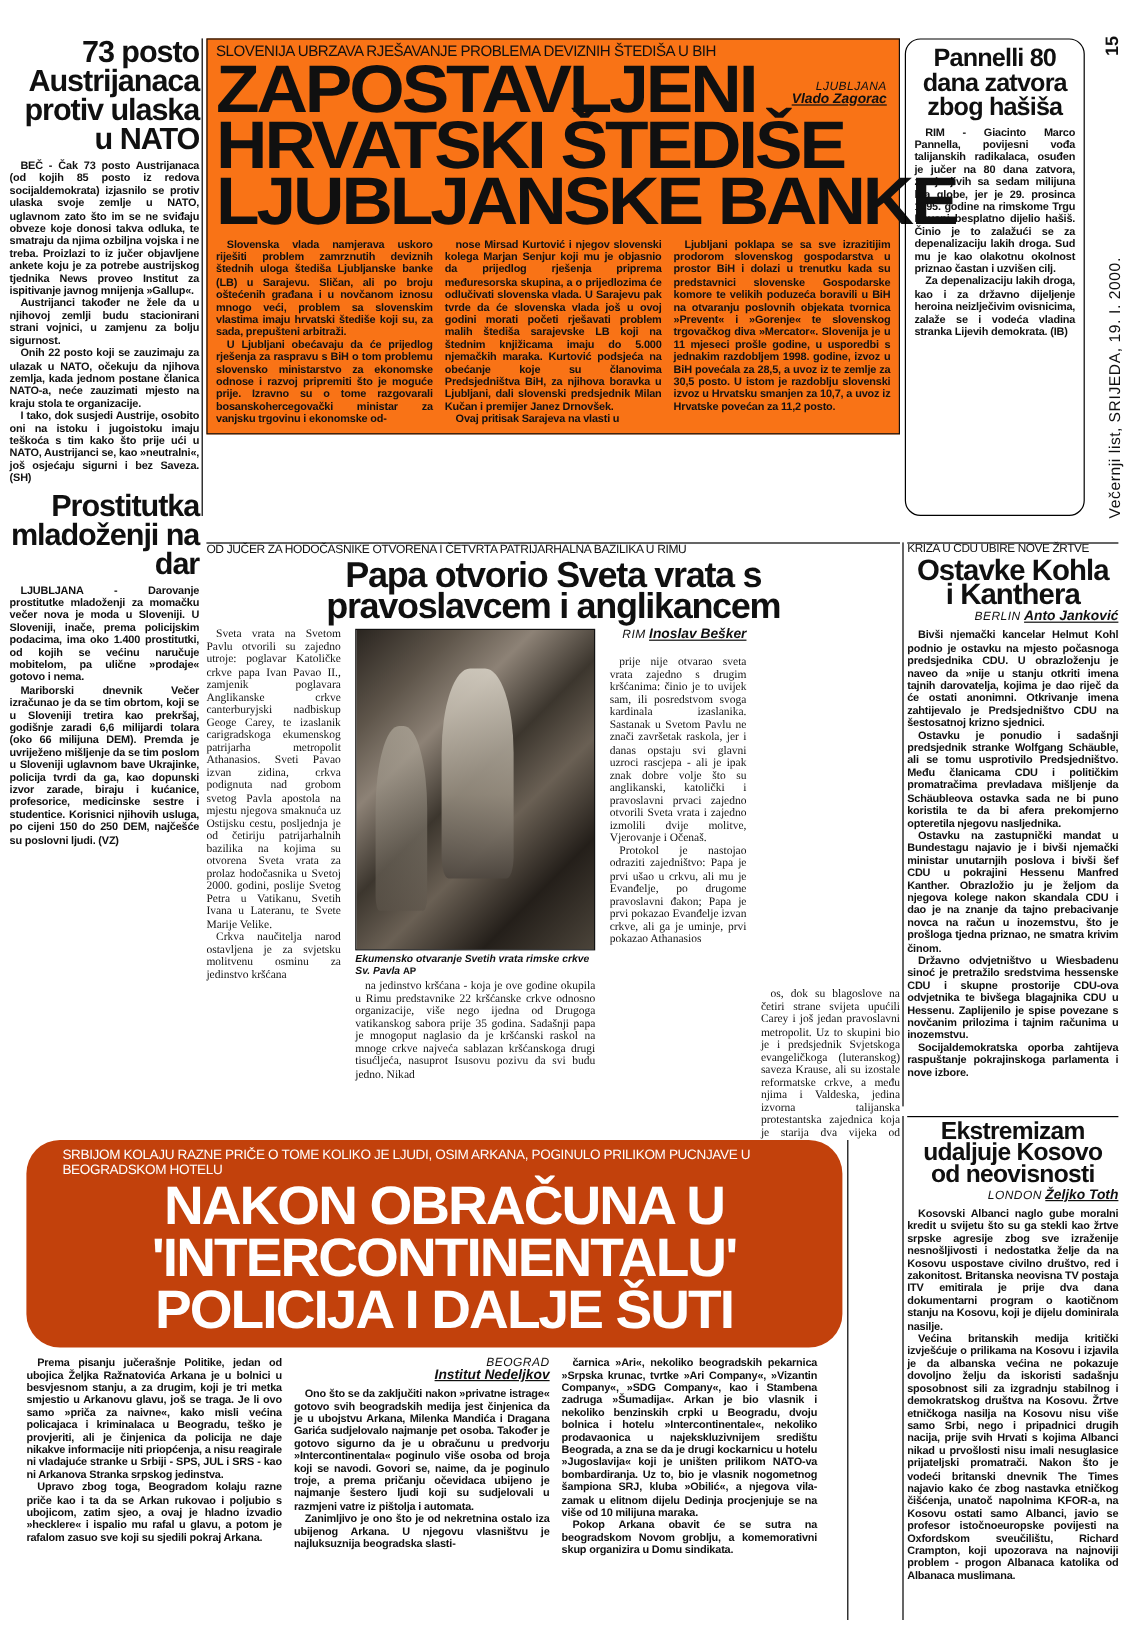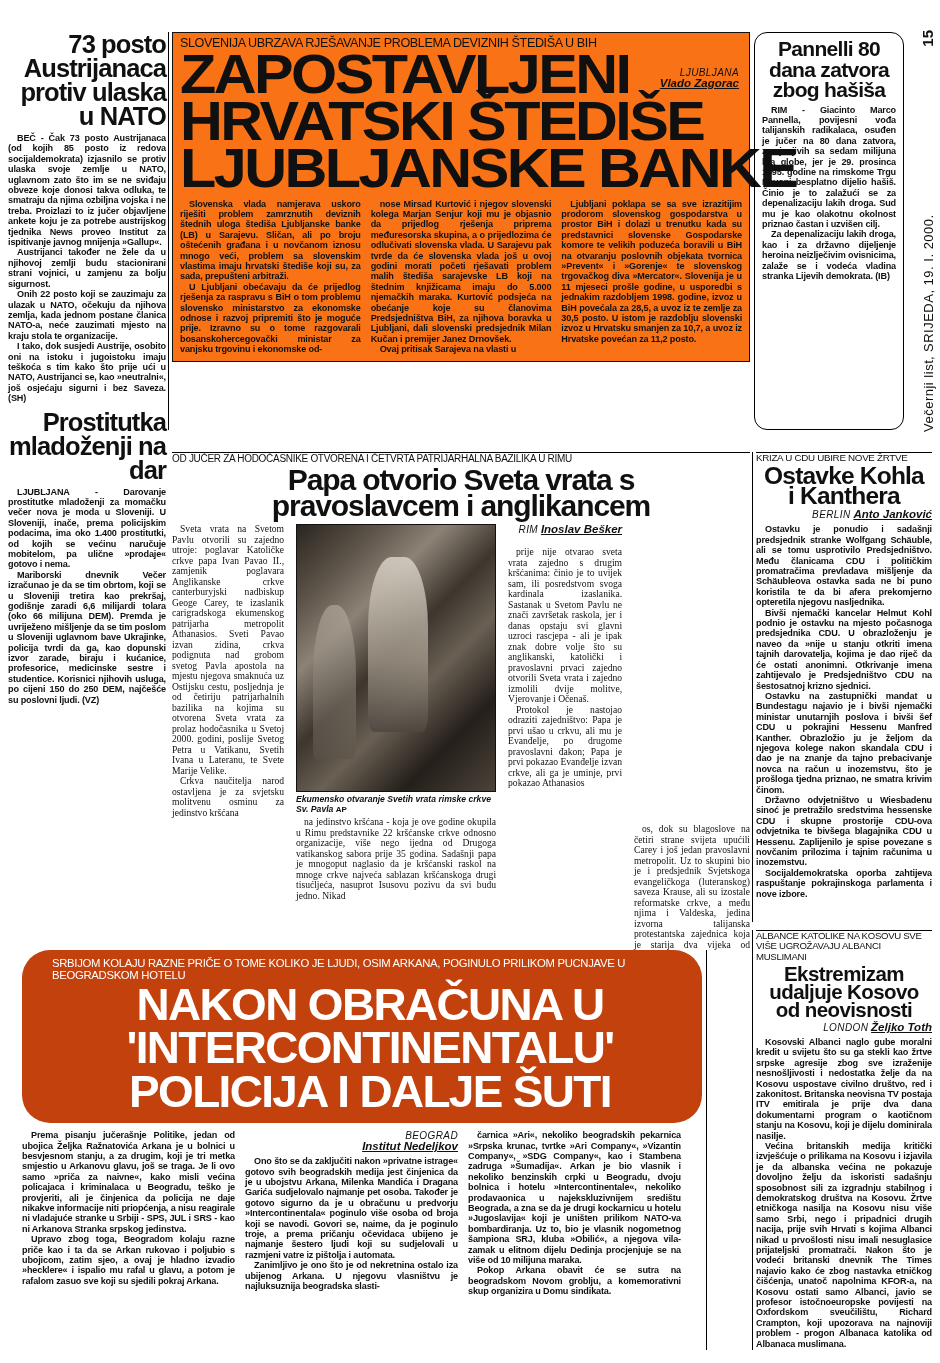--- a/index.html
+++ b/index.html
@@ -258,22 +258,22 @@
   <div class="kohl">
     <div class="hr-solid"></div>
     <div class="kicker">KRIZA U CDU UBIRE NOVE ŽRTVE</div>
     <h2>Ostavke Kohla</h2>
     <h2 style="margin-top:-5px">i Kanthera</h2>
     <div class="byline">
       <span class="city">BERLIN</span>
       <span class="name">Anto Janković</span>
     </div>
     <div class="body-txt" style="margin-top:4px">
+      <p>Bivši njemački kancelar Helmut Kohl podnio je ostavku na mjesto počasnoga predsjednika CDU. U obrazloženju je naveo da »nije u stanju otkriti imena tajnih darovatelja, kojima je dao riječ da će ostati anonimni. Otkrivanje imena zahtijevalo je Predsjedništvo CDU na šestosatnoj krizno sjednici.</p>
       <p>Ostavku je ponudio i sadašnji predsjednik stranke Wolfgang Schäuble, ali se tomu usprotivilo Predsjedništvo. Među članicama CDU i političkim promatračima prevladava mišljenje da Schäubleova ostavka sada ne bi puno koristila te da bi afera prekomjerno opteretila njegovu nasljednika.</p>
-      <p>Bivši njemački kancelar Helmut Kohl podnio je ostavku na mjesto počasnoga predsjednika CDU. U obrazloženju je naveo da »nije u stanju otkriti imena tajnih darovatelja, kojima je dao riječ da će ostati anonimni. Otkrivanje imena zahtijevalo je Predsjedništvo CDU na šestosatnoj krizno sjednici.</p>
       <p>Ostavku na zastupnički mandat u Bundestagu najavio je i bivši njemački ministar unutarnjih poslova i bivši šef CDU u pokrajini Hessenu Manfred Kanther. Obrazložio ju je željom da njegova kolege nakon skandala CDU i dao je na znanje da tajno prebacivanje novca na račun u inozemstvu, što je prošloga tjedna priznao, ne smatra krivim činom.</p>
       <p>Državno odvjetništvo u Wiesbadenu sinoć je pretražilo sredstvima hessenske CDU i skupne prostorije CDU-ova odvjetnika te bivšega blagajnika CDU u Hessenu. Zaplijenilo je spise povezane s novčanim prilozima i tajnim računima u inozemstvu.</p>
       <p>Socijaldemokratska oporba zahtijeva raspuštanje pokrajinskoga parlamenta i nove izbore.</p>
     </div>
   </div>
 
   <div class="bottom">
     <div class="blackbox">
       <div class="kicker">SRBIJOM KOLAJU RAZNE PRIČE O TOME KOLIKO JE LJUDI, OSIM ARKANA, POGINULO PRILIKOM PUCNJAVE U BEOGRADSKOM HOTELU</div>
       <h1>NAKON OBRAČUNA U</h1>
@@ -297,21 +297,20 @@
       </div>
       <div class="c body-txt">
         <p>čarnica »Ari«, nekoliko beogradskih pekarnica »Srpska krunac, tvrtke »Ari Company«, »Vizantin Company«, »SDG Company«, kao i Stambena zadruga »Šumadija«. Arkan je bio vlasnik i nekoliko benzinskih crpki u Beogradu, dvoju bolnica i hotelu »Intercontinentale«, nekoliko prodavaonica u najekskluzivnijem središtu Beograda, a zna se da je drugi kockarnicu u hotelu »Jugoslavija« koji je uništen prilikom NATO-va bombardiranja. Uz to, bio je vlasnik nogometnog šampiona SRJ, kluba »Obilić«, a njegova vila-zamak u elitnom dijelu Dedinja procjenjuje se na više od 10 milijuna maraka.</p>
         <p>Pokop Arkana obavit će se sutra na beogradskom Novom groblju, a komemorativni skup organizira u Domu sindikata.</p>
       </div>
     </div>
   </div>
 
   <div class="alb">
     <div class="hr-solid"></div>
-    <div class="kicker">ALBANCE KATOLIKE NA KOSOVU SVE VIŠE UGROŽAVAJU ALBANCI MUSLIMANI</div>
     <h2>Ekstremizam</h2>
     <h2 style="margin-top:-4px">udaljuje Kosovo</h2>
     <h2 style="margin-top:-4px">od neovisnosti</h2>
     <div class="byline">
       <span class="city">LONDON</span>
       <span class="name">Željko Toth</span>
     </div>
     <div class="body-txt" style="margin-top:4px">
       <p>Kosovski Albanci naglo gube moralni kredit u svijetu što su ga stekli kao žrtve srpske agresije zbog sve izraženije nesnošljivosti i nedostatka želje da na Kosovu uspostave civilno društvo, red i zakonitost. Britanska neovisna TV postaja ITV emitirala je prije dva dana dokumentarni program o kaotičnom stanju na Kosovu, koji je dijelu dominirala nasilje.</p>
       <p>Većina britanskih medija kritički izvješćuje o prilikama na Kosovu i izjavila je da albanska većina ne pokazuje dovoljno želju da iskoristi sadašnju sposobnost sili za izgradnju stabilnog i demokratskog društva na Kosovu. Žrtve etničkoga nasilja na Kosovu nisu više samo Srbi, nego i pripadnici drugih nacija, prije svih Hrvati s kojima Albanci nikad u prvošlosti nisu imali nesuglasice prijateljski promatrači. Nakon što je vodeći britanski dnevnik The Times najavio kako će zbog nastavka etničkog čišćenja, unatoč napolnima KFOR-a, na Kosovu ostati samo Albanci, javio se profesor istočnoeuropske povijesti na Oxfordskom sveučilištu, Richard Crampton, koji upozorava na najnoviji problem - progon Albanaca katolika od Albanaca muslimana.</p>

